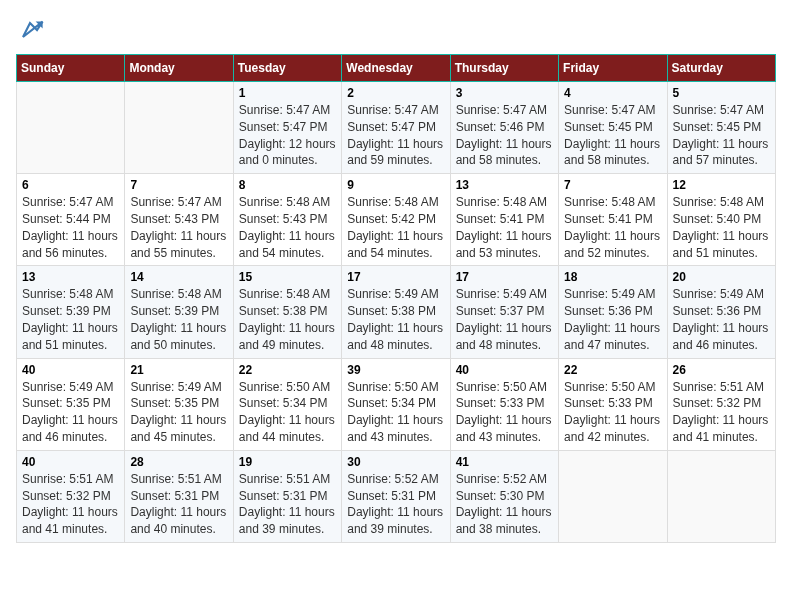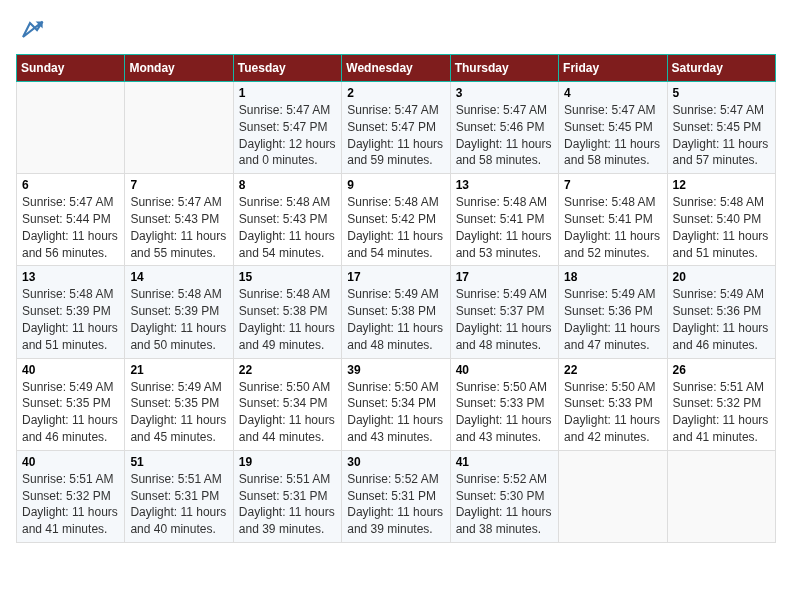--- a/index.html
+++ b/index.html
@@ -233,21 +233,21 @@
           <span class="day-num">26</span>
           <div class="cell-info">Sunrise: 5:51 AM<br>Sunset: 5:32 PM<br>Daylight: 11 hours and 41 minutes.</div>
         </td>
       </tr>
       <tr>
         <td>
           <span class="day-num">40</span>
           <div class="cell-info">Sunrise: 5:51 AM<br>Sunset: 5:32 PM<br>Daylight: 11 hours and 41 minutes.</div>
         </td>
         <td>
-          <span class="day-num">51</span>
+          <span class="day-num">28</span>
           <div class="cell-info">Sunrise: 5:51 AM<br>Sunset: 5:31 PM<br>Daylight: 11 hours and 40 minutes.</div>
         </td>
         <td>
           <span class="day-num">19</span>
           <div class="cell-info">Sunrise: 5:51 AM<br>Sunset: 5:31 PM<br>Daylight: 11 hours and 39 minutes.</div>
         </td>
         <td>
           <span class="day-num">30</span>
           <div class="cell-info">Sunrise: 5:52 AM<br>Sunset: 5:31 PM<br>Daylight: 11 hours and 39 minutes.</div>
         </td>

